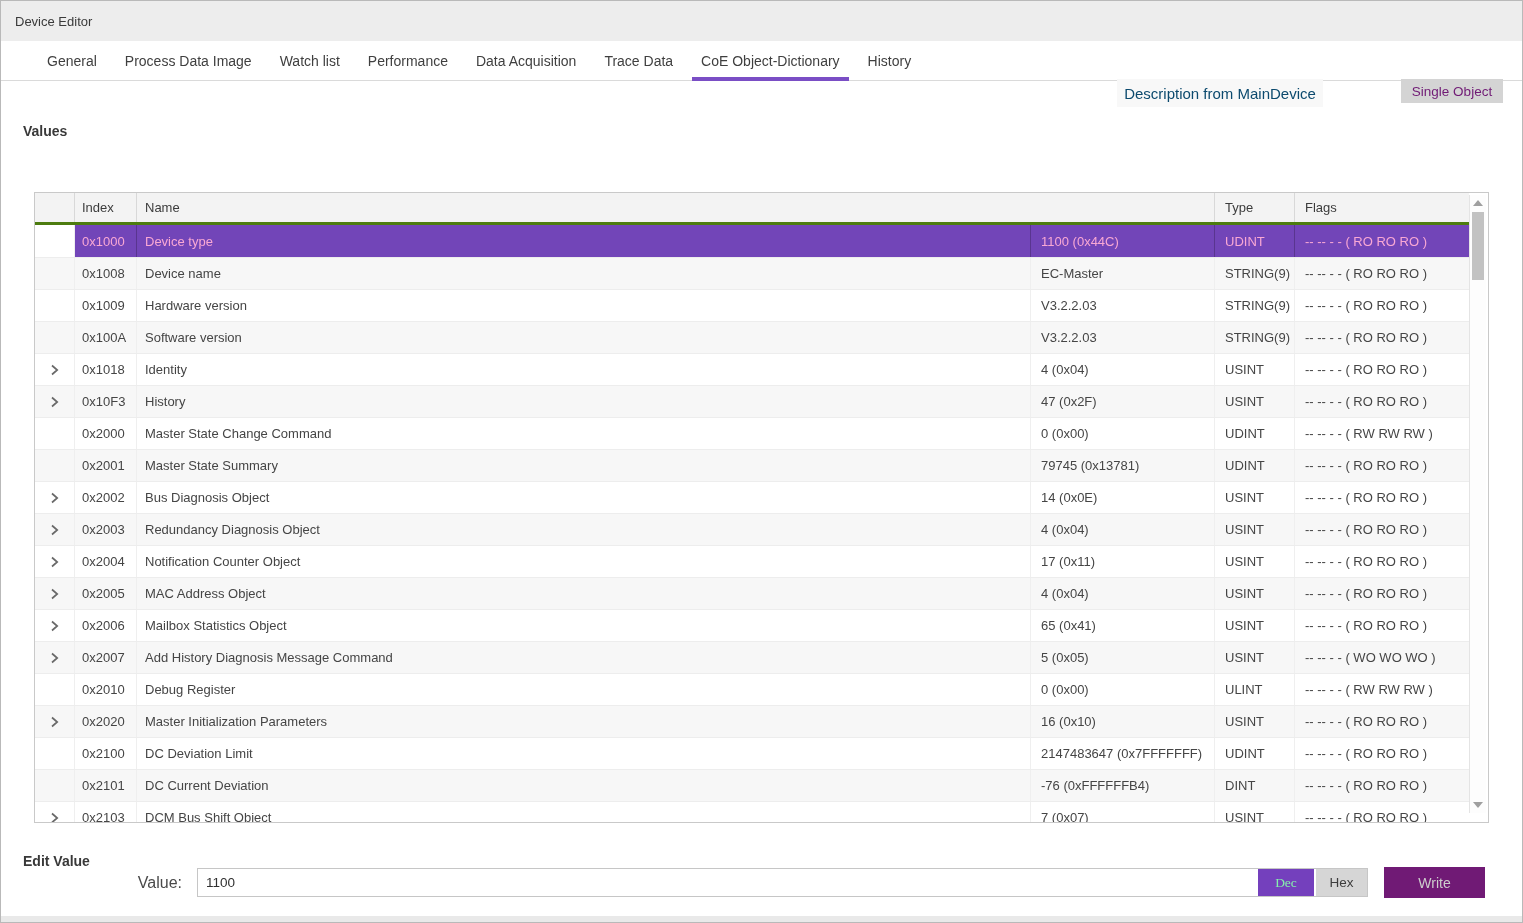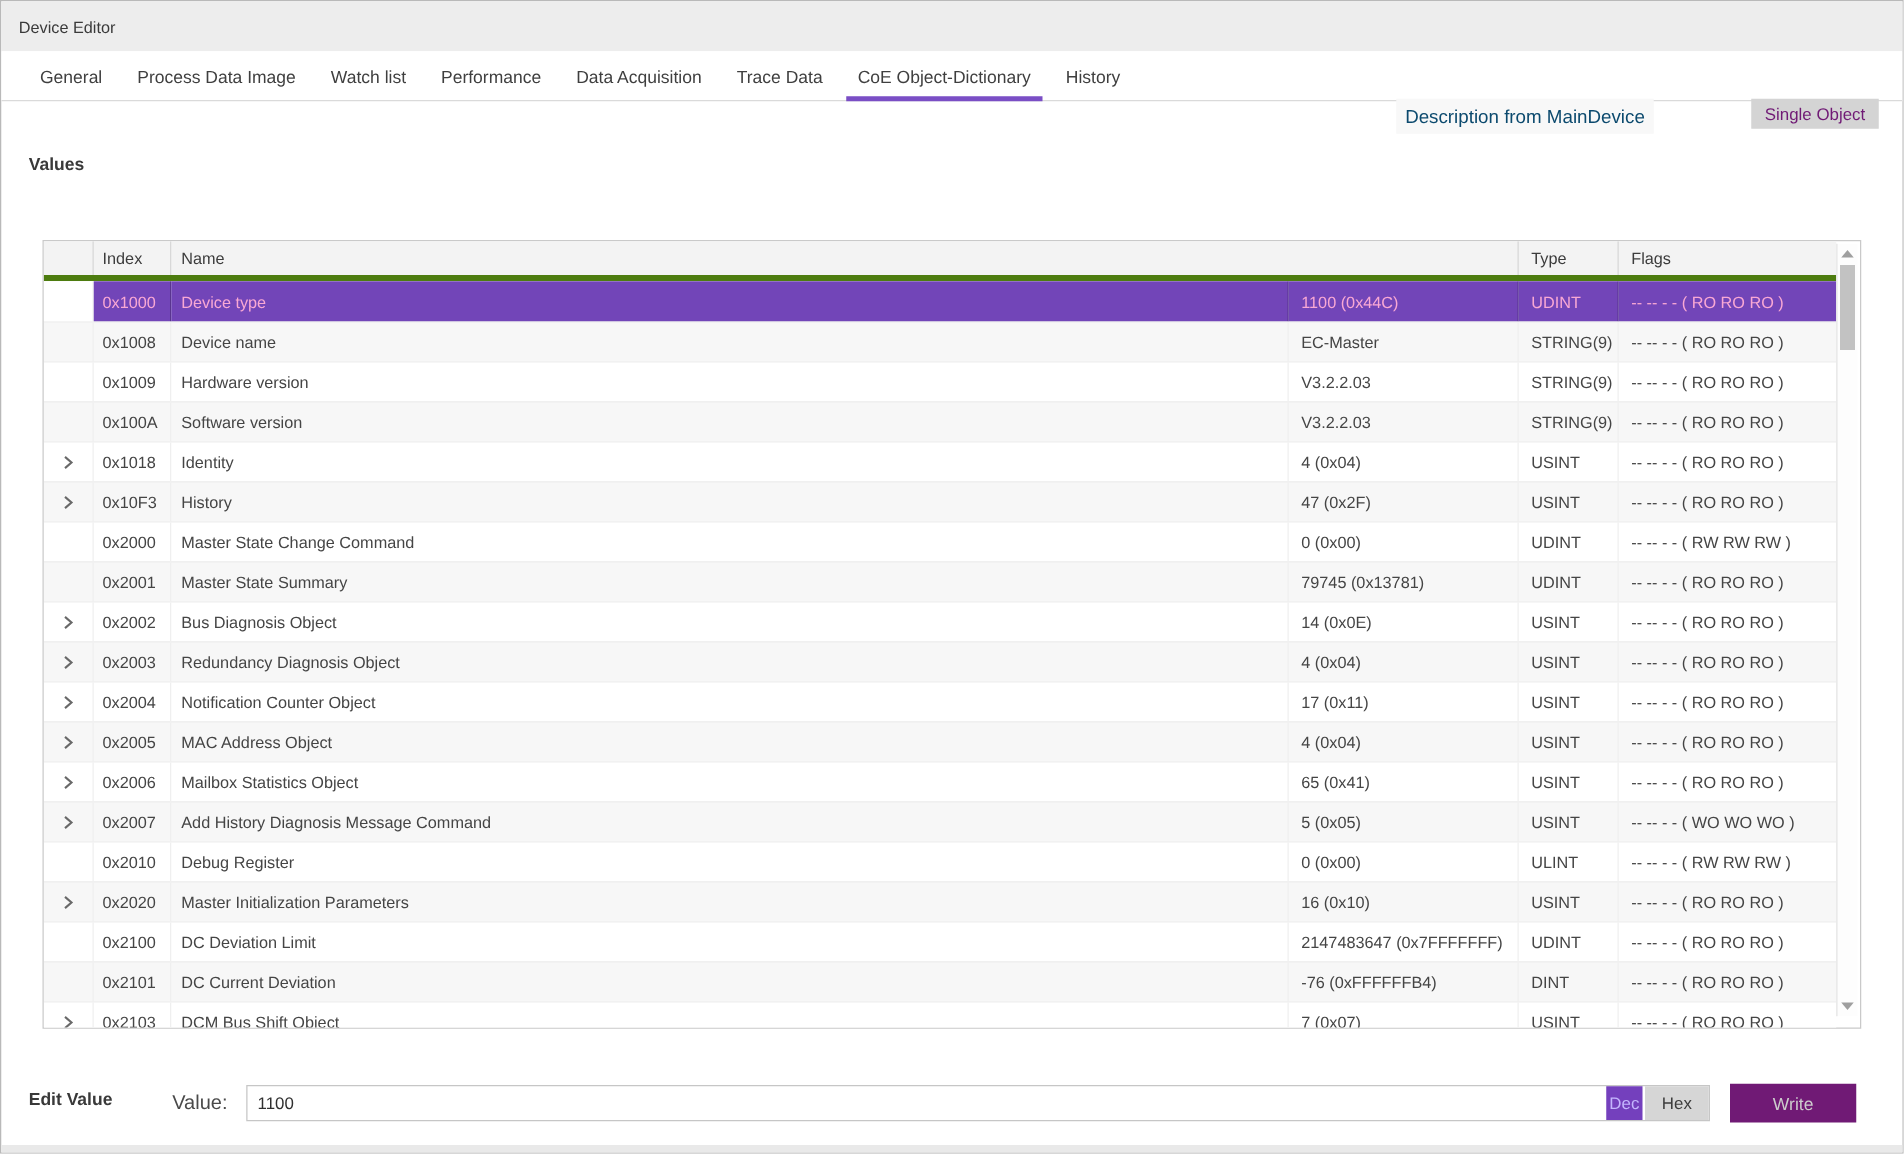--- a/index.html
+++ b/index.html
@@ -4,28 +4,28 @@
 <style>
   :root{
     --accent-purple:#7245b8;
     --dec-button-bg:#7440bd;
     --tab-underline:#7a4ec5;
   }
   *{margin:0;padding:0;box-sizing:border-box}
   body{background:#fff;font-family:"Liberation Sans",sans-serif;}
   .window{position:relative;width:1523px;height:923px;border:1px solid #b9b9b9;background:#fff;color:#3f3f3f;overflow:hidden}
   .titlebar{height:40px;background:#ededed;display:flex;align-items:center;padding-left:14px;font-size:13px;color:#3a3a3a}
-  .tabbar{height:40px;display:flex;align-items:stretch;padding-left:17px;border-bottom:1px solid #dadada;background:#fff}
+  .tabbar{height:40px;display:flex;align-items:stretch;padding-left:32px;border-bottom:1px solid #dadada;background:#fff}
   .tab{display:flex;align-items:center;padding:0 14px;font-size:14px;color:#3f3f3f;position:relative;cursor:default;white-space:nowrap}
   .tab.active::after{content:"";position:absolute;left:5px;right:5px;bottom:-1px;height:4px;background:var(--tab-underline)}
   .btn-desc{position:absolute;left:1116px;top:78px;width:206px;height:28px;background:#f8f8f8;color:#0c4a6e;border:none;font-size:15px;font-family:inherit}
   .btn-single{position:absolute;left:1400px;top:78px;width:102px;height:24px;background:#d4d4d4;color:#701a75;border:none;font-size:13.5px;font-family:inherit}
   .values-heading{position:absolute;left:22px;top:122px;font-weight:bold;font-size:14px;color:#393939}
   .table{position:absolute;left:33px;top:191px;width:1455px;height:631px;border:1px solid #c9c9c9;overflow:hidden;background:#fff}
-  .thead{display:flex;height:32px;width:calc(100% - 19px);background:#f3f3f3;border-bottom:5px solid #4d7c0f;font-size:13px;color:#3c3c3c}
+  .thead{display:flex;height:32px;width:calc(100% - 19px);background:#f3f3f3;border-bottom:3px solid #4d7c0f;font-size:13px;color:#3c3c3c}
   .thead .cell{border-right:1px solid #d8d8d8}
   .thead .cell:last-child{border-right:none}
   .cell{display:flex;align-items:center;overflow:hidden;white-space:nowrap}
   .c-exp{width:40px;justify-content:center;flex:none}
   .c-index{width:62px;padding-left:7px;flex:none}
   .c-name{flex:1;padding-left:8px}
   .c-value{width:184px;padding-left:10px;flex:none}
   .c-type{width:80px;padding-left:10px;flex:none}
   .c-flags{width:174px;padding-left:10px;flex:none}
   .trow{display:flex;height:32px;width:calc(100% - 19px);font-size:13px;color:#454545;border-top:1px solid #ededed;background:#fff}
@@ -33,25 +33,25 @@
   .trow.alt{background:#f7f7f7}
   .trow .cell{border-right:1px solid #efefef}
   .trow .cell:last-child{border-right:none}
   .trow.selected .cell{background:var(--accent-purple);color:#f9a8d4;border-right-color:rgba(0,0,0,0.22)}
   .trow.selected .c-exp{background:#fff;border-right-color:#efefef}
   .chev{display:block}
   .vscrollbar{position:absolute;top:2px;right:2px;bottom:9px;width:17px;background:#fdfdfd;border-left:1px solid #e4e4e4}
   .sb-up{position:absolute;top:5px;left:50%;transform:translateX(-50%);width:0;height:0;border-left:5px solid transparent;border-right:5px solid transparent;border-bottom:6px solid #9f9f9f}
   .sb-down{position:absolute;bottom:5px;left:50%;transform:translateX(-50%);width:0;height:0;border-left:5px solid transparent;border-right:5px solid transparent;border-top:6px solid #9f9f9f}
   .sb-thumb{position:absolute;top:17px;left:2px;width:12px;height:68px;background:#c2c2c2}
-  .edit-heading{position:absolute;left:22px;top:870px;font-weight:bold;font-size:14px;color:#393939}
+  .edit-heading{position:absolute;left:22px;top:852px;font-weight:bold;font-size:14px;color:#393939}
   .value-label{position:absolute;left:100px;top:873px;width:81px;text-align:right;font-size:16px;color:#4a4a4a}
   .input-group{position:absolute;left:196px;top:867px;width:1171px;height:29px;border:1px solid #c6c6c6;display:flex;background:#fff}
   .value-input{flex:1;border:none;outline:none;padding:0 8px;font-size:13.5px;color:#303030;font-family:inherit;background:transparent}
-  .btn-dec{width:29px;background:var(--dec-button-bg);color:#c4b5fd;border:none;font-size:13.5px;font-family:Liberation Sans, sans-serif;margin-right:2px}
+  .btn-dec{width:56px;background:var(--dec-button-bg);color:#86efac;border:none;font-size:13.5px;font-family:Liberation Serif, serif;margin-right:2px}
   .btn-hex{width:51px;background:#d6d6d6;color:#3d3d3d;border:none;font-size:13.5px;font-family:inherit}
   .btn-write{position:absolute;left:1383px;top:866px;width:101px;height:31px;background:#701a75;color:#cdcdcd;border:none;font-size:14px;font-family:inherit}
   .bottom-strip{position:absolute;left:0;right:0;bottom:0;height:6px;background:#e9e9e9}
 </style>
 </head>
 <body>
 
 <div class="window">
   <div class="titlebar">
     <span>Device Editor</span>

